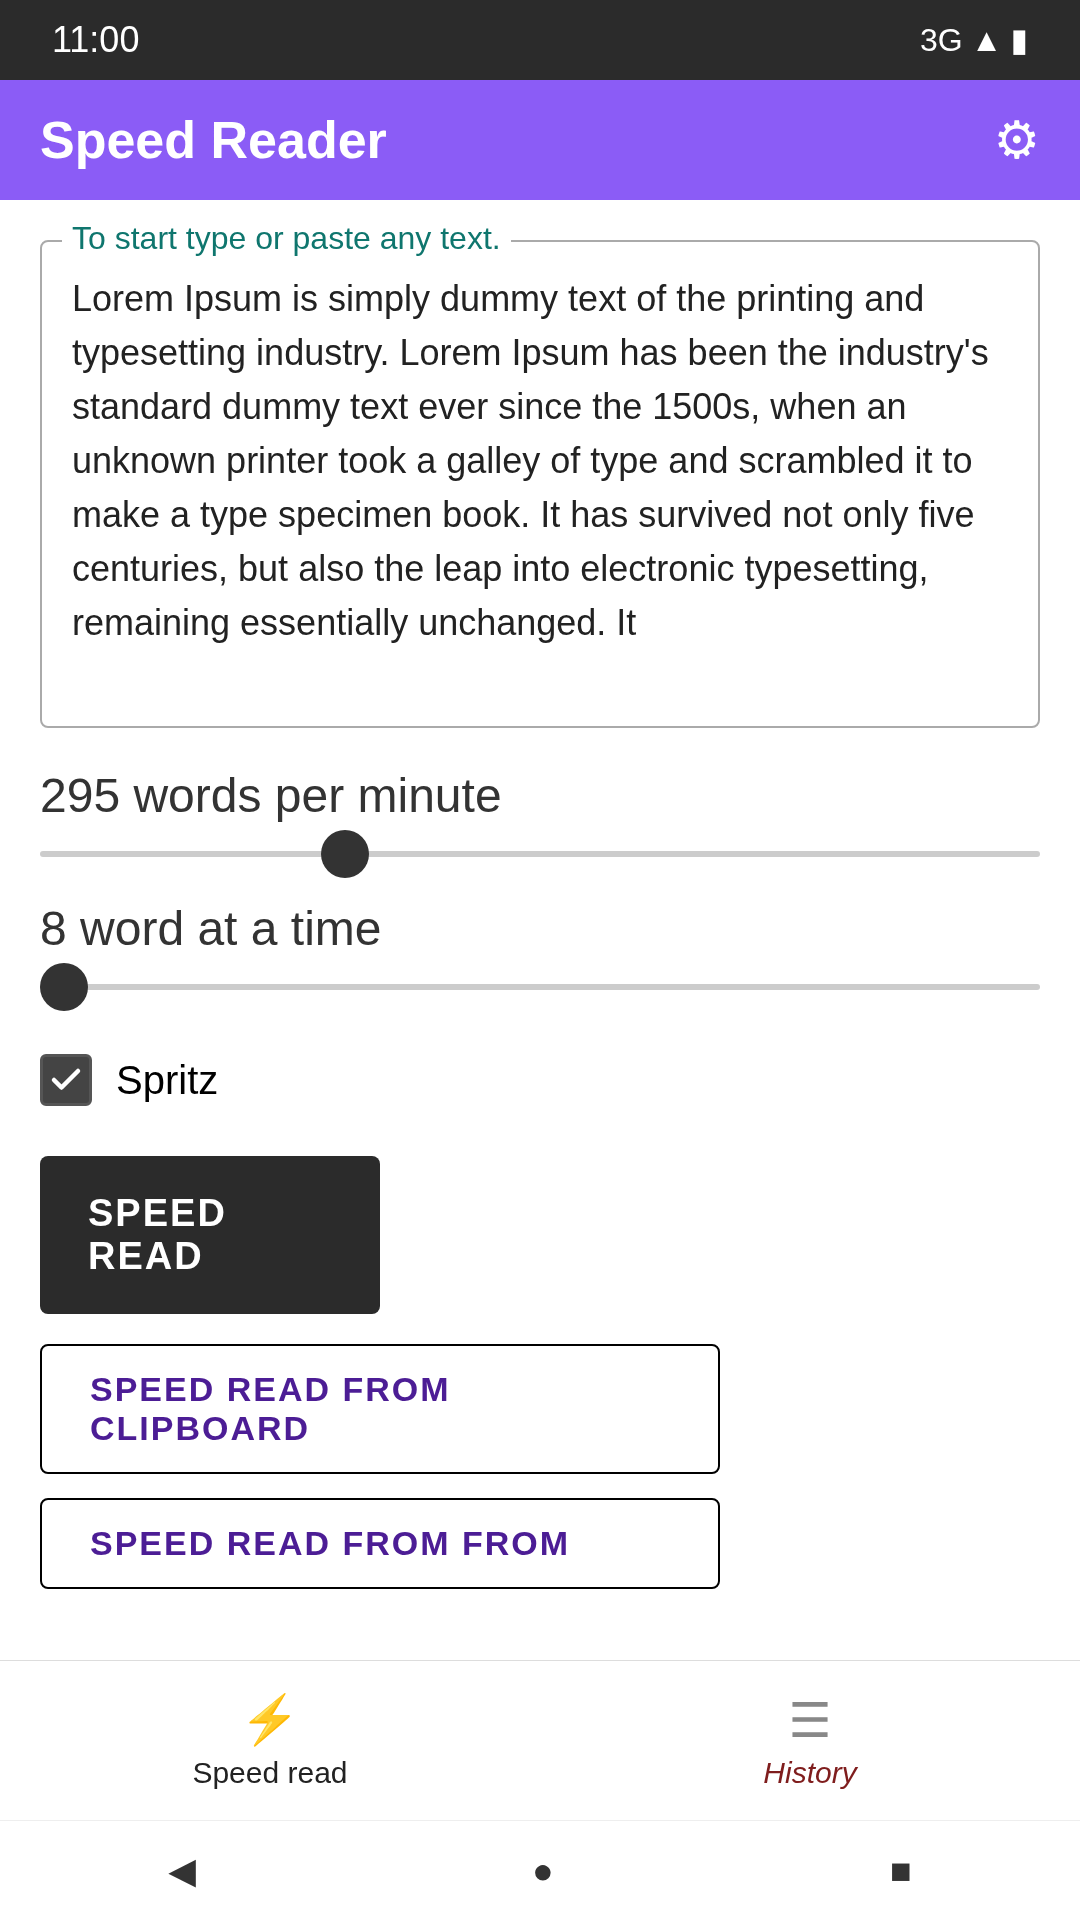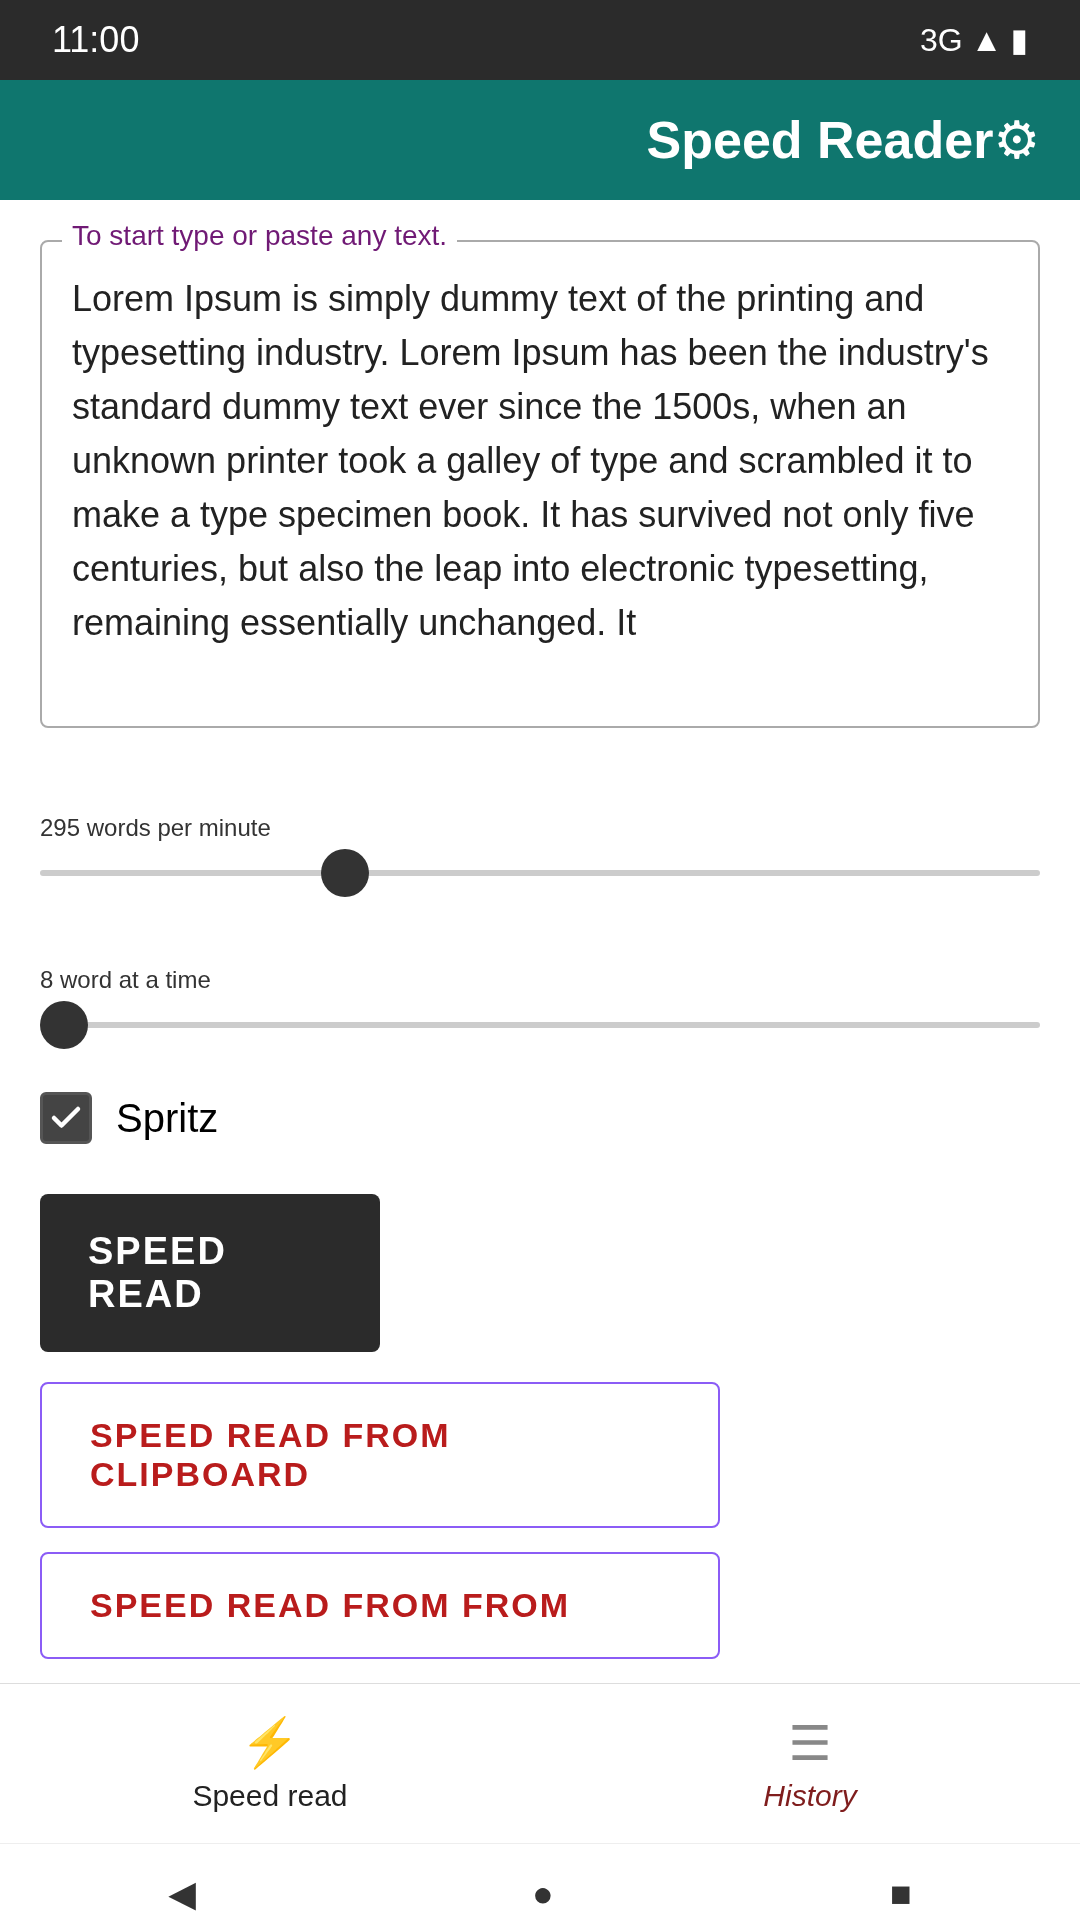--- a/index.html
+++ b/index.html
@@ -31,24 +31,24 @@
     }
     .status-icons {
       display: flex;
       align-items: center;
       gap: 8px;
       font-size: 32px;
     }
 
     
     .app-bar {
-      background: #0f766e;
-      color: white;
-      display: flex;
-      justify-content: flex-end;
+      background: #8b5cf6;
+      color: white;
+      display: flex;
+      justify-content: space-between;
       align-items: center;
       padding: 0 40px;
       height: 120px;
     }
     .app-title {
       font-size: 52px;
       font-weight: bold;
       color: white;
     }
     .settings-icon {
@@ -72,42 +72,41 @@
       border: 2px solid #aaa;
       border-radius: 8px;
       padding: 30px 30px 30px 30px;
       margin-bottom: 40px;
     }
     .text-input-label {
       position: absolute;
       top: -22px;
       left: 20px;
       background: white;
-      color: #701a75;
-      font-size: 28px;
+      color: #0f766e;
+      font-size: 32px;
       padding: 0 10px;
     }
     .text-area {
       width: 100%;
       border: none;
       outline: none;
       font-size: 36px;
       line-height: 1.5;
       color: #222;
       resize: none;
       height: 420px;
       font-family: sans-serif;
     }
 
     
     .section-label {
-      font-size: 24px;
+      font-size: 48px;
       color: #333;
       margin-bottom: 20px;
-      margin-top: 46px;
     }
 
     .slider-container {
       margin-bottom: 40px;
     }
 
     input[type=range] {
       -webkit-appearance: none;
       width: 100%;
       height: 6px;
@@ -163,24 +162,24 @@
       font-weight: bold;
       letter-spacing: 2px;
       cursor: pointer;
       width: 340px;
       margin-bottom: 30px;
       text-align: left;
     }
 
     .btn-outline {
       background: white;
-      color: #b91c1c;
-      border: 2px solid #8b5cf6;
+      color: #4c1d95;
+      border: 2px solid #000000;
       border-radius: 8px;
-      padding: 32px 48px;
+      padding: 24px 48px;
       font-size: 34px;
       font-weight: bold;
       letter-spacing: 2px;
       cursor: pointer;
       width: 680px;
       margin-bottom: 24px;
       text-align: left;
     }
 
     

